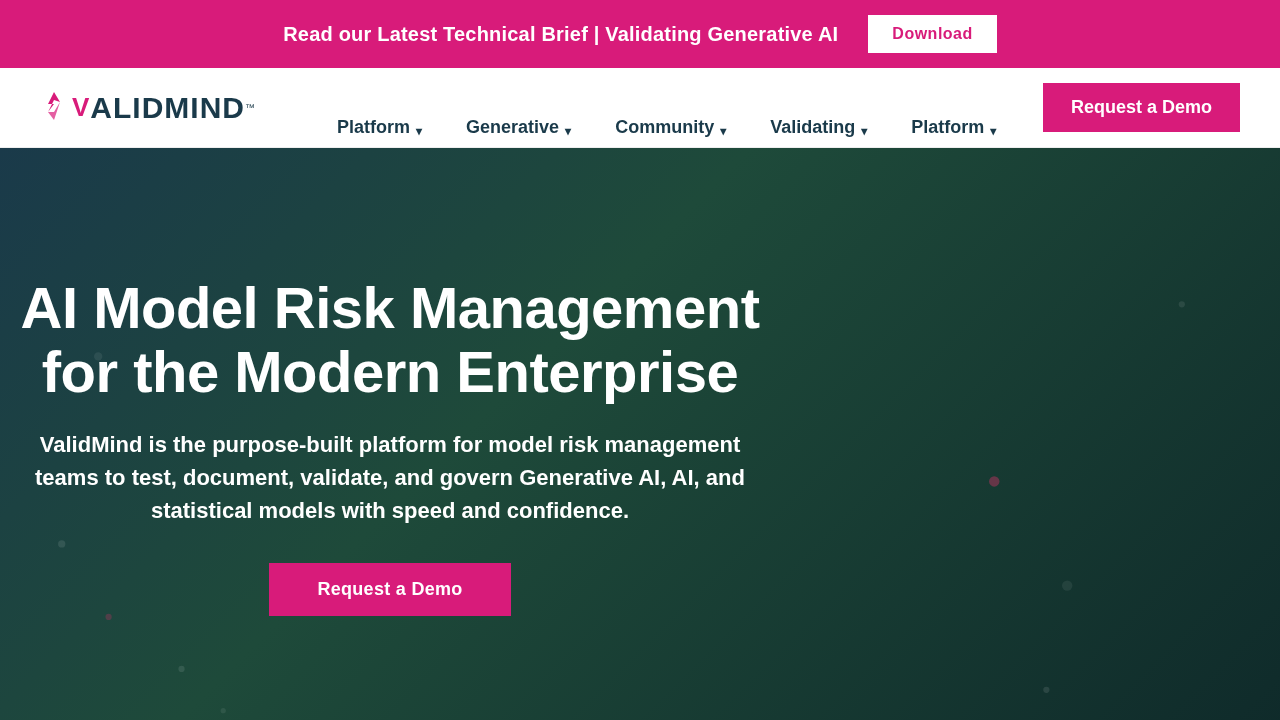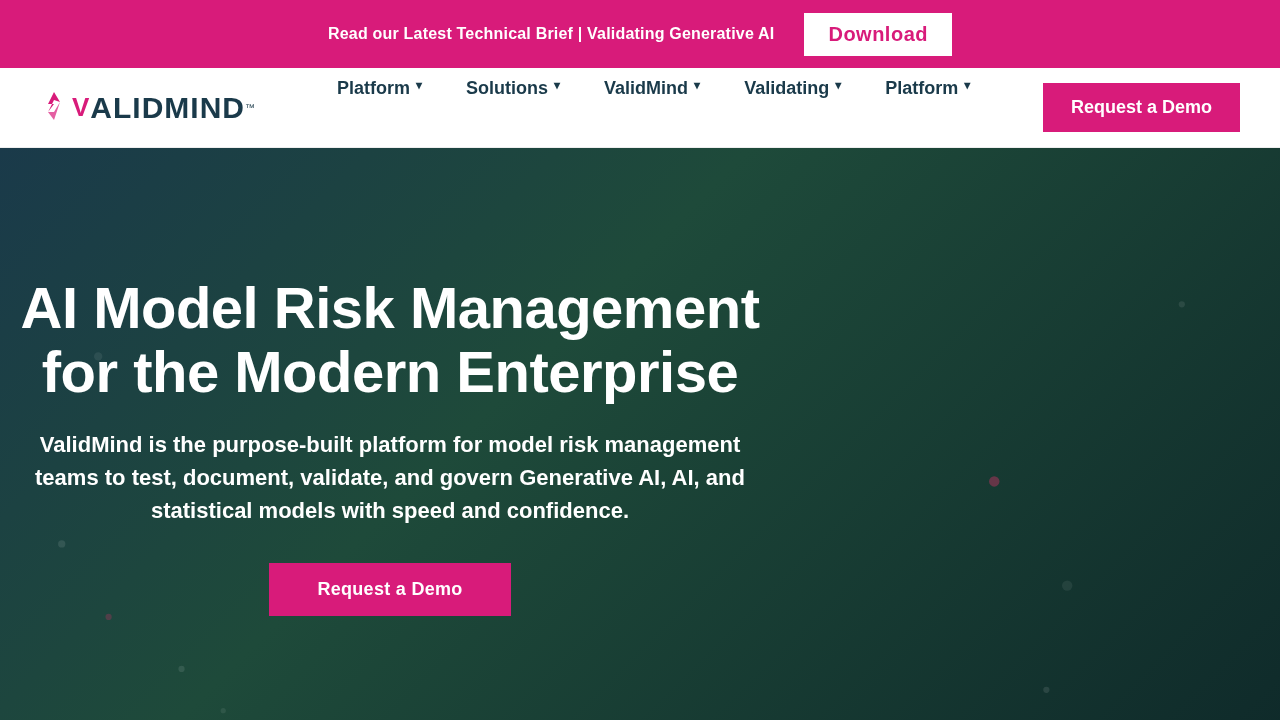--- a/index.html
+++ b/index.html
@@ -10,30 +10,30 @@
       background-color: #d81b7a;
       display: flex;
       align-items: center;
       justify-content: center;
       gap: 30px;
       padding: 0 40px;
       height: 68px;
     }
     .banner-text {
       color: white;
-      font-size: 16px;
+      font-size: 20px;
       font-weight: 600;
       letter-spacing: 0.2px;
     }
     .banner-download-btn {
       background: white;
       color: #d81b7a;
       border: none;
       padding: 10px 24px;
-      font-size: 20px;
+      font-size: 16px;
       font-weight: 700;
       cursor: pointer;
       letter-spacing: 0.5px;
     }
 
     
     .navbar {
       background: white;
       display: flex;
       align-items: center;
@@ -66,21 +66,21 @@
       color: #1a3a4a;
     }
     .nav-links {
       display: flex;
       align-items: center;
       flex: 1;
       gap: 0;
     }
     .nav-item {
       display: flex;
-      align-items: flex-start;
+      align-items: flex-end;
       padding: 0 22px;
       height: 60px;
       cursor: pointer;
       font-size: 18px;
       font-weight: 700;
       color: #1a3a4a;
       gap: 6px;
       white-space: nowrap;
     }
     .chevron {
@@ -181,25 +181,25 @@
     <span class="logo-text">ALIDMIND</span>
     <span class="logo-tm">™</span>
   </a>
 
   <div class="nav-links">
     <div class="nav-item">
       <span>Platform</span>
       <span class="chevron">▾</span>
     </div>
     <div class="nav-item">
-      <span>Solutions</span>
-      <span class="chevron">▾</span>
-    </div>
-    <div class="nav-item">
-      <span>ValidMind</span>
+      <span>Generative</span>
+      <span class="chevron">▾</span>
+    </div>
+    <div class="nav-item">
+      <span>Community</span>
       <span class="chevron">▾</span>
     </div>
     <div class="nav-item">
       <span>Validating</span>
       <span class="chevron">▾</span>
     </div>
     <div class="nav-item">
       <span>Platform</span>
       <span class="chevron">▾</span>
     </div>

